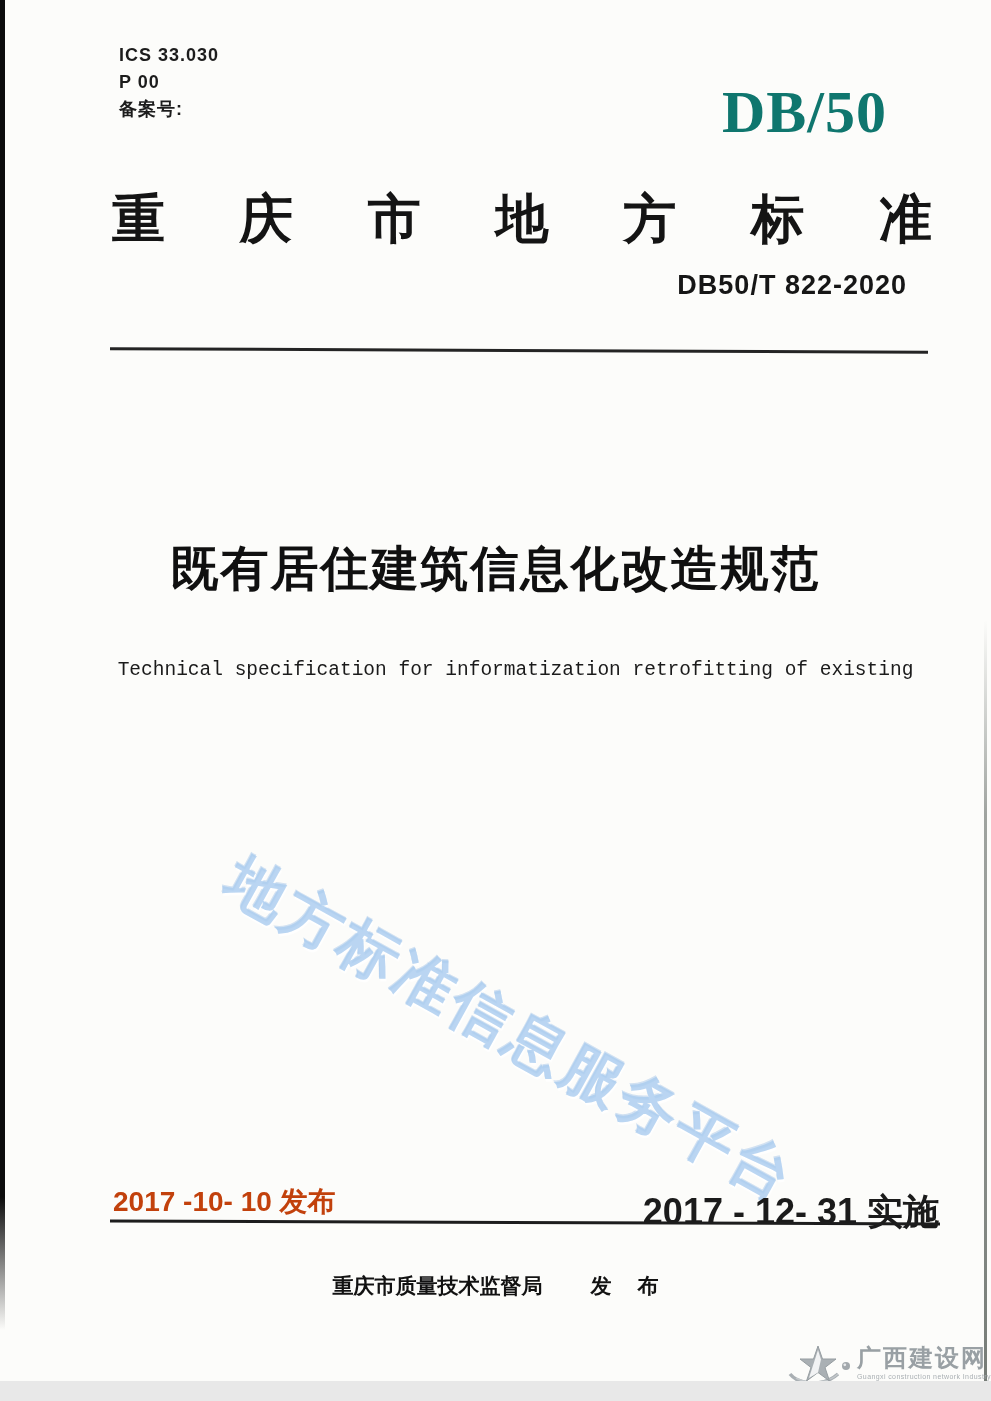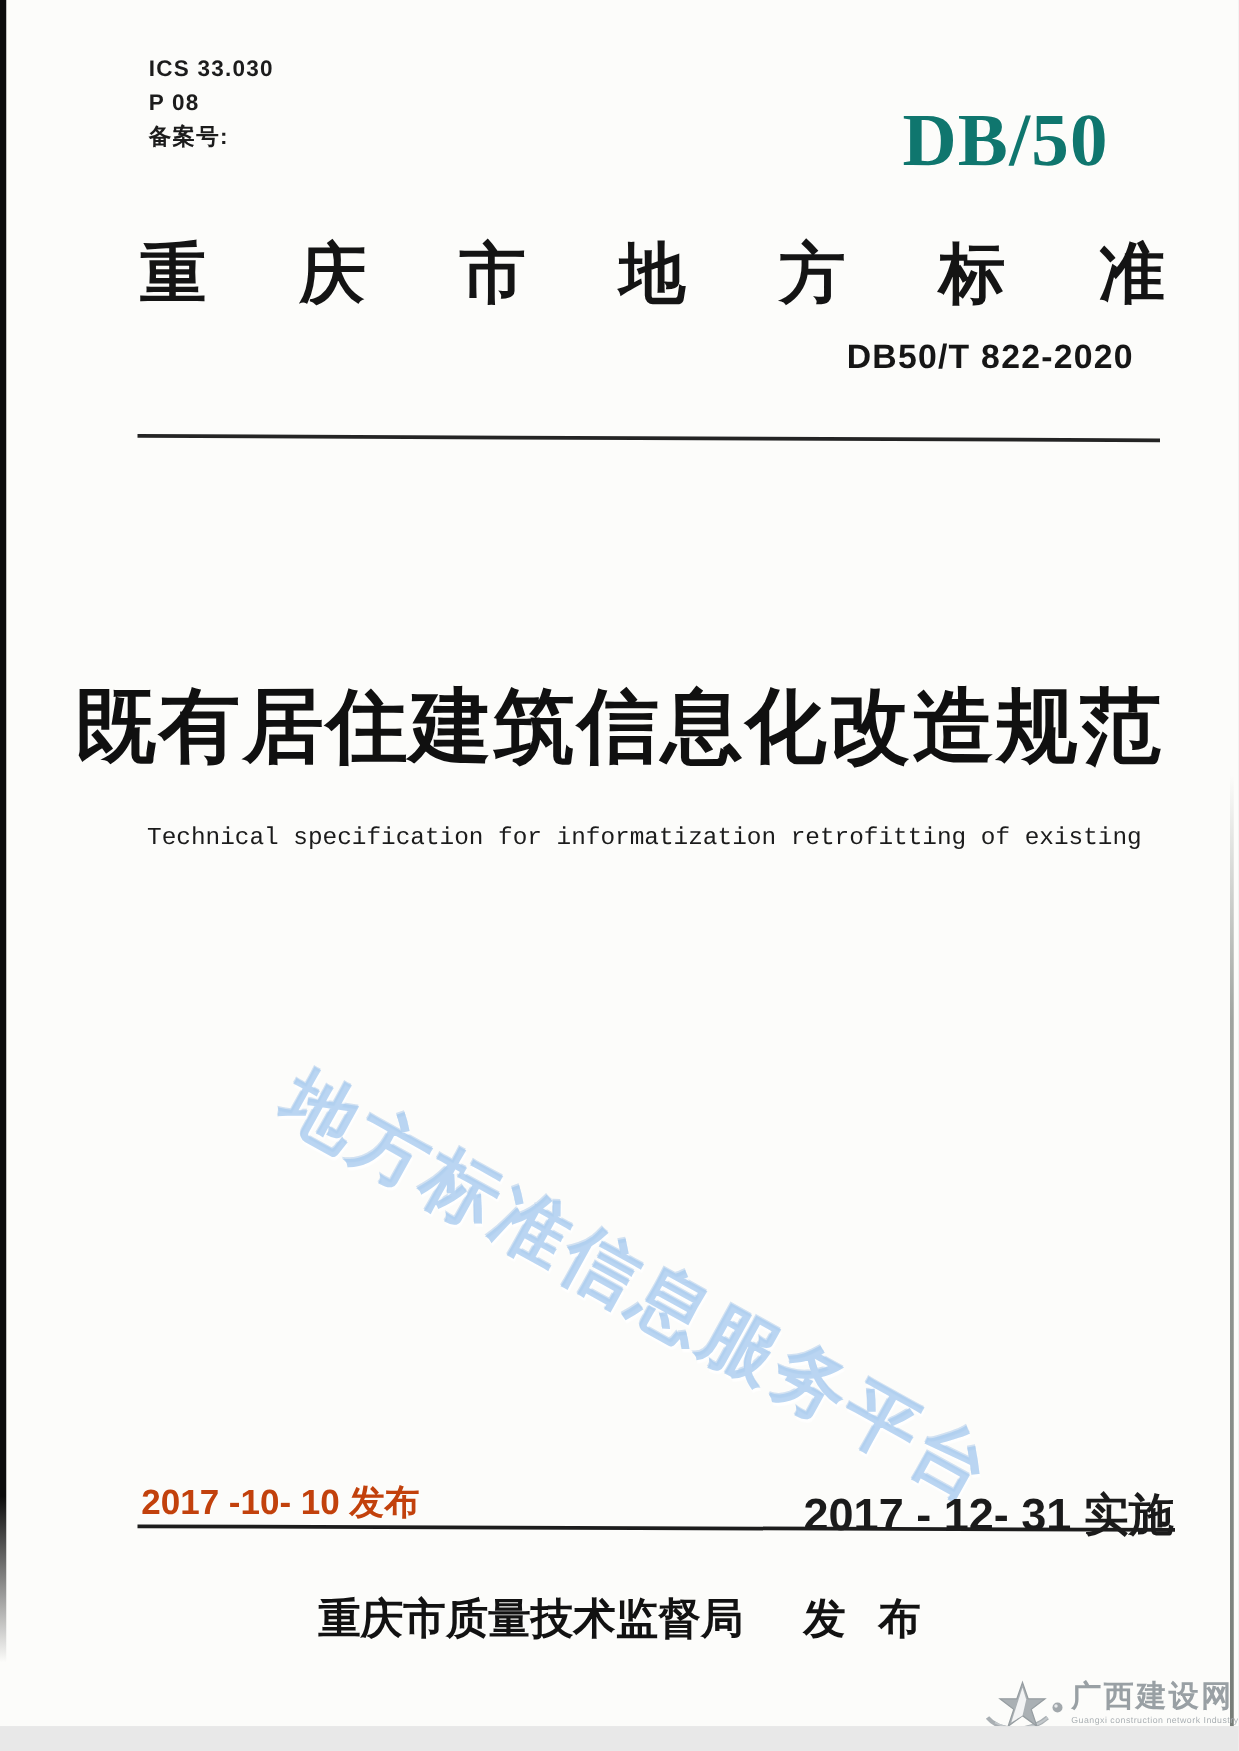--- a/index.html
+++ b/index.html
@@ -52,21 +52,21 @@
   }
 
   .rule-top {
     position:absolute; left:110px; top:349px; width:818px; height:3px;
     background:#242424; transform:rotate(0.25deg);
   }
 
   .title-cn {
     position:absolute; left:0; right:0; top:537px;
     text-align:center;
-    font-size:65px; font-weight:700; letter-spacing:2px; color:#101010;
+    font-size:48px; font-weight:700; letter-spacing:2px; color:#101010;
   }
 
   .title-en {
     position:absolute; left:0; right:0; top:652px;
     text-align:center;
     font-family:"Liberation Mono", monospace;
     font-size:19.5px; font-weight:500; line-height:37px;
     color:#1b1b1b; letter-spacing:0px;margin-left:40px;
   }
 
@@ -89,21 +89,21 @@
     font-size:36px; font-weight:600; color:#1b1b1b;
   }
   .rule-dates {
     position:absolute; left:110px; top:1221px; width:830px; height:3px;
     background:#1d1d1d; transform:rotate(0.2deg);
   }
 
   .publisher-row {
     position:absolute; left:0; right:0; top:1272px;
     display:flex; justify-content:center; align-items:baseline; gap:48px;
-    font-size:34px; font-weight:700; color:#121212;
+    font-size:21px; font-weight:700; color:#121212;
   }
   .publish-label { letter-spacing:26px; margin-right:-26px; }
 
   
   .site-logo {
     position:absolute; left:788px; top:1344px;
     display:flex; align-items:flex-start; gap:5px;
   }
   .logo-star { flex:0 0 auto; }
   .logo-text { display:flex; flex-direction:column; }
@@ -119,21 +119,21 @@
 </head>
 <body>
 
 <div class="page">
 
   <div class="edge-left"></div>
   <div class="edge-right"></div>
 
   <div class="meta">
     <div>ICS 33.030</div>
-    <div>P 08</div>
+    <div>P 00</div>
     <div>备案号:</div>
   </div>
 
   <div class="db-mark">DB/50</div>
 
   <div class="series-title">
       <span>重</span>
       <span>庆</span>
       <span>市</span>
       <span>地</span>

